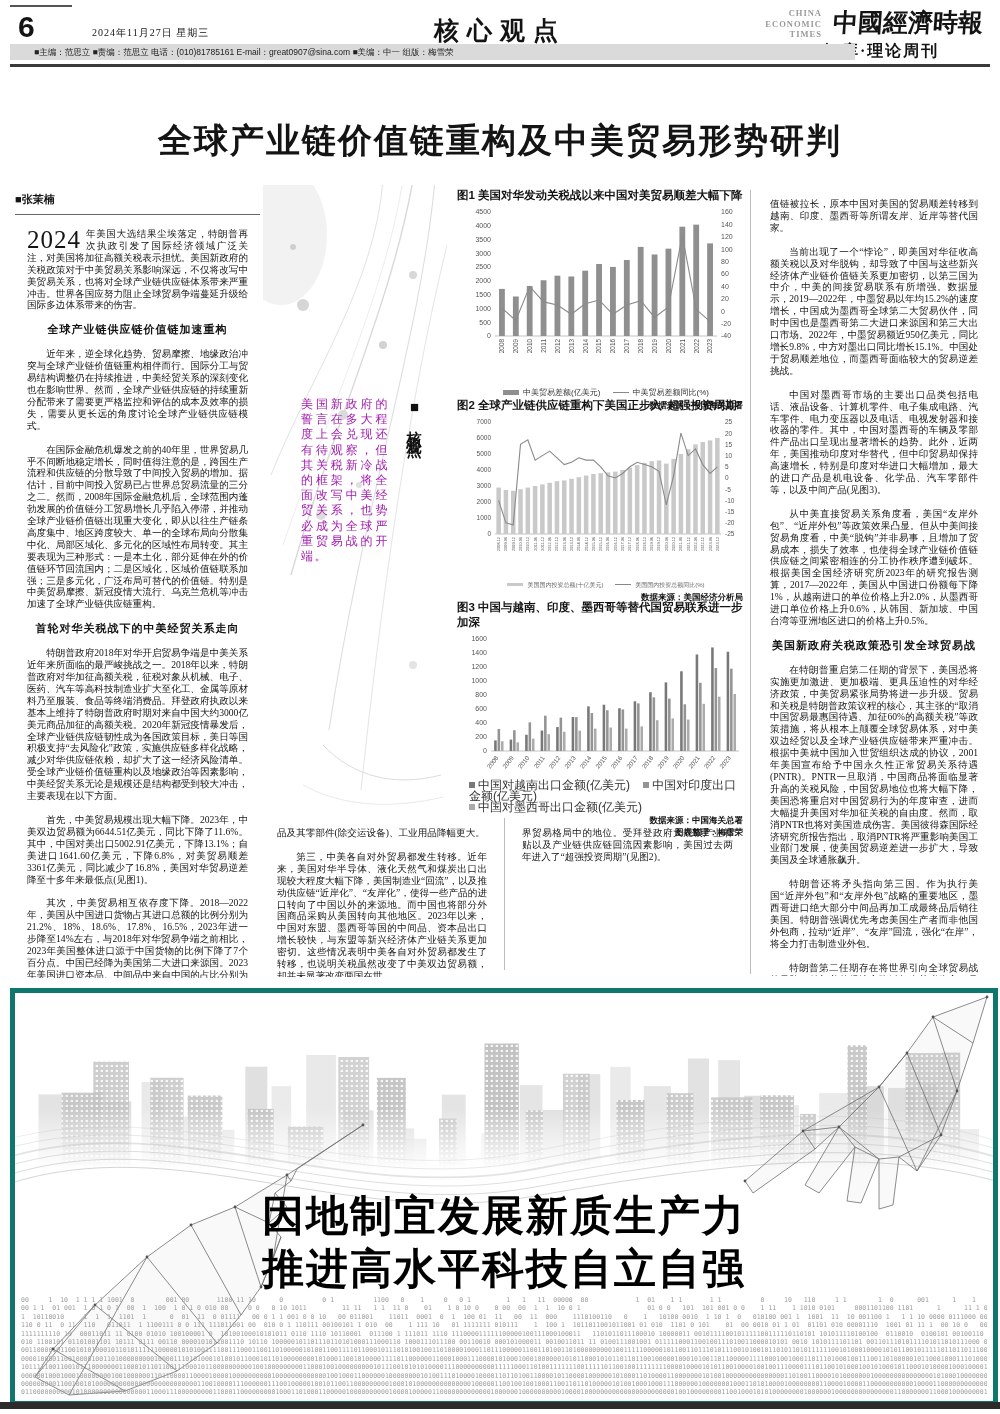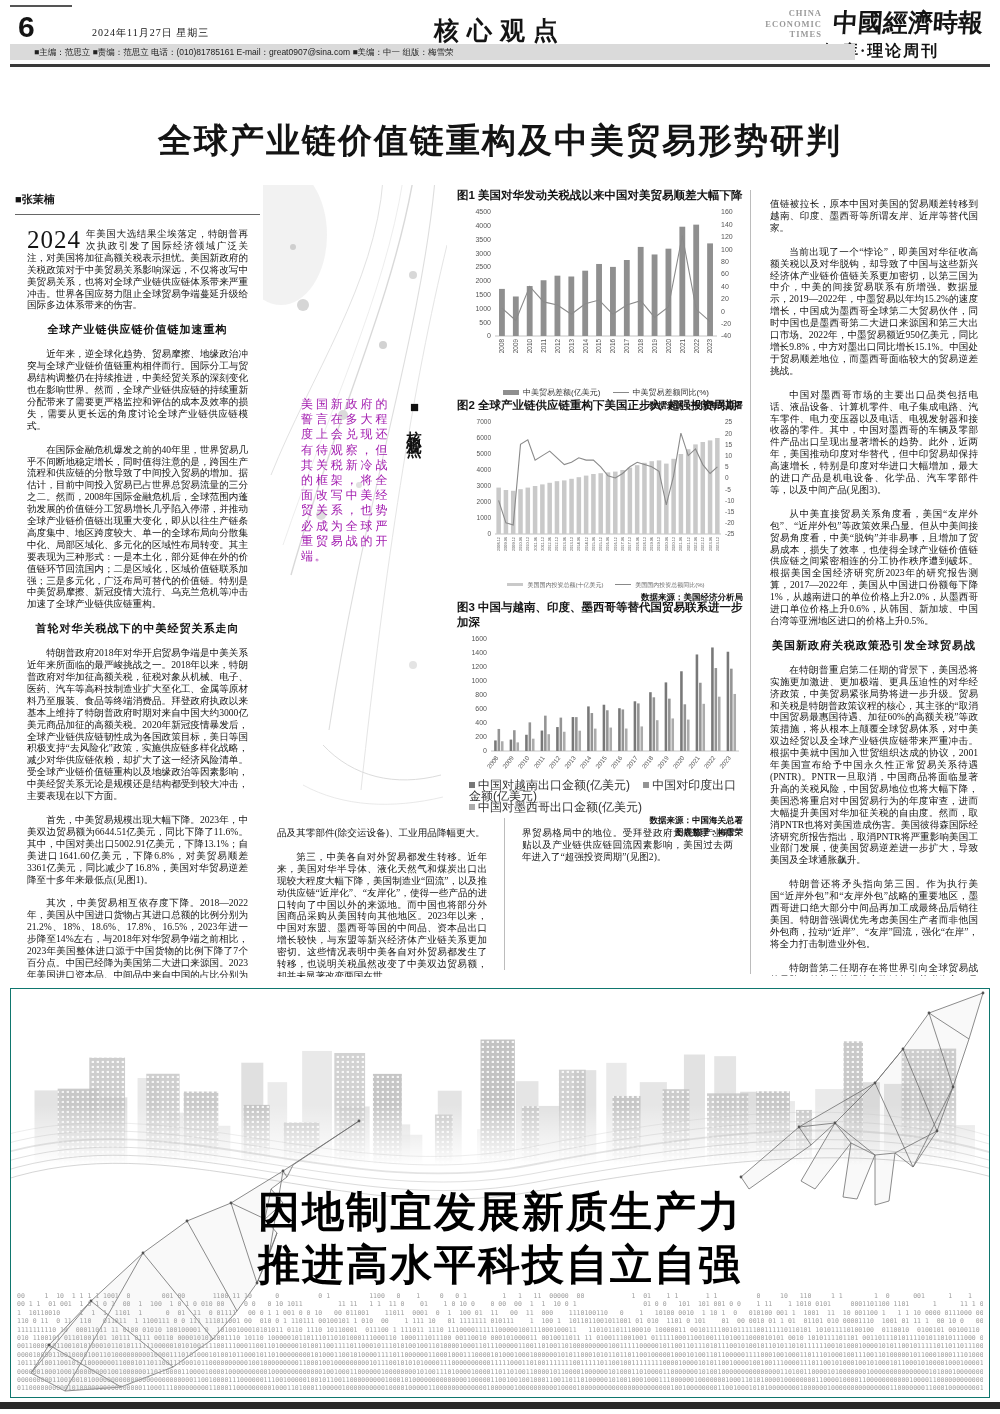--- a/index.html
+++ b/index.html
@@ -50,21 +50,21 @@
   .fig svg{display:block;}
   .leg{font-size:8px;color:#333;text-align:center;font-family:"Liberation Sans",sans-serif;margin-top:17px;}
   .leg.tiny{font-size:6px;color:#666;}
   .leg3{font-size:12px;color:#333;text-align:left;font-family:"Liberation Sans",sans-serif;margin:1px 0 0 14px;line-height:11px;}
   .sw{display:inline-block;vertical-align:middle;margin:0 4px 1px 10px;}
   .sw.bar{width:16px;height:5px;}
   .sw.line{width:16px;height:0px;border-top:1.4px solid #888;}
   .sq{display:inline-block;width:6px;height:6px;vertical-align:middle;margin:0 3px 1px 0;}
   .src{font-size:8.5px;font-weight:bold;text-align:right;margin-top:2px;padding-right:4px;}
   
-  #banner{position:absolute;left:10px;top:988px;width:978px;height:408px;border:1px solid #0f766e;
+  #banner{position:absolute;left:10px;top:988px;width:978px;height:408px;border:5px solid #0f766e;
           background:#fff;overflow:hidden;}
   #banner svg{position:absolute;}
   .slogan{position:absolute;left:0;right:0;top:196px;text-align:center;
           font-family:"Liberation Sans",sans-serif;font-weight:900;font-size:42px;line-height:53px;
           color:#000;letter-spacing:2px;}
   #binary{position:absolute;left:6px;right:6px;bottom:3px;height:102px;overflow:hidden;
           font-family:"DejaVu Sans Mono",monospace;font-size:6.5px;line-height:8.4px;color:#9d9d9d;
           white-space:pre;text-align:center;}
   .footrule{position:absolute;left:0;top:1402px;width:1000px;height:7px;background:#2b2b2b;}
 </style>

